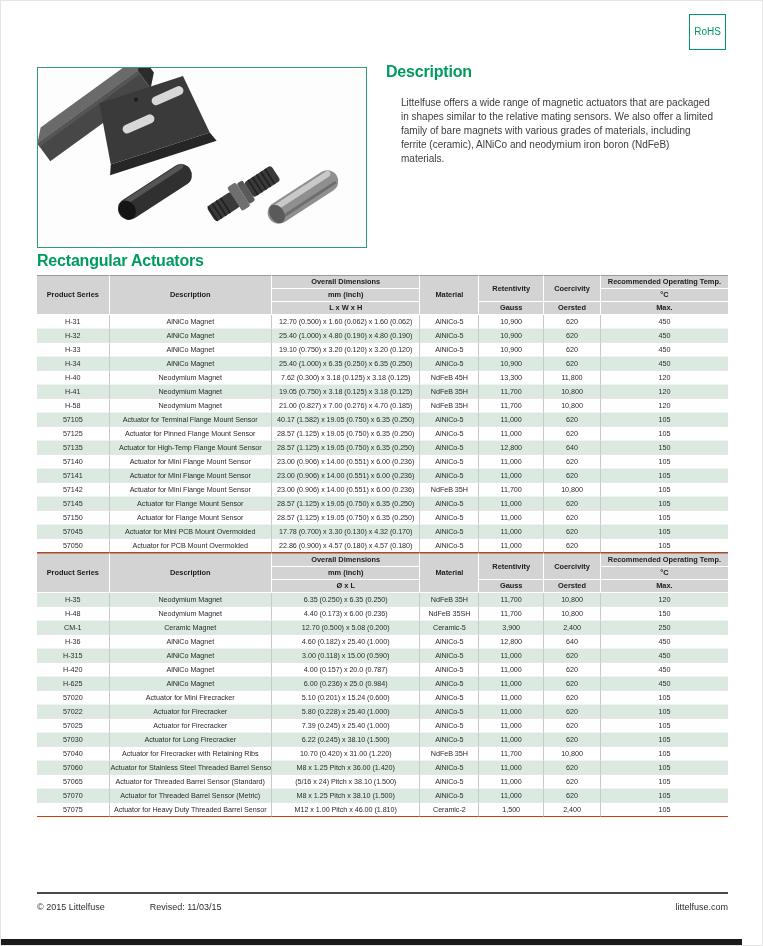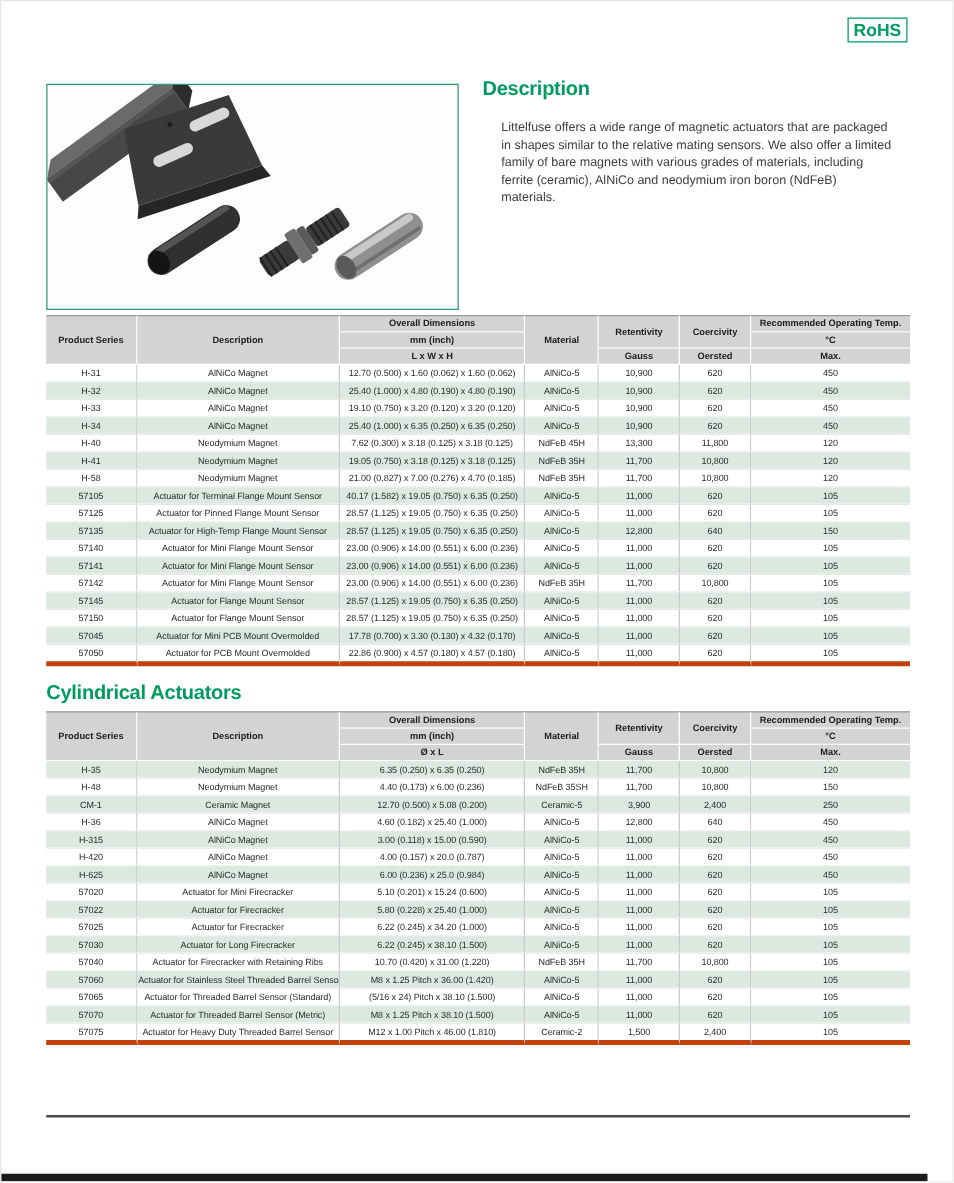--- a/index.html
+++ b/index.html
@@ -4,21 +4,21 @@
 <style>
   html,body { margin:0; padding:0; background:#ffffff; }
   .page {
     position:relative; width:763px; height:946px; background:#ffffff;
     font-family:"Liberation Sans", sans-serif; overflow:hidden;
     border:1px solid #e6e6e6; box-sizing:border-box;
   }
   .rohs {
     position:absolute; top:13px; right:36px;
     border:1px solid #009B5E; color:#009B5E; background:#fff;
-    font-size:14px; font-weight:bold; padding:2px 4px; line-height:1;
+    font-size:10px; font-weight:normal; padding:12px 4px; line-height:1;
   }
   .photo-box {
     position:absolute; left:36px; top:66px; width:330px; height:181px;
     border:1px solid #2f9e6d; background:#fdfdfd; box-sizing:border-box;
   }
   .desc-block { position:absolute; left:385px; top:62px; width:344px; }
   .h-green { color:#009B5E; font-size:16px; font-weight:bold; margin:0 0 7px 0; letter-spacing:-0.2px; }
   .body-text { margin:15px; font-size:10px; line-height:1.4; color:#3d3d3d; }
 
   .main { position:absolute; left:36px; top:251px; width:691px; }
@@ -37,21 +37,21 @@
   thead th:last-child { border-right:none; }
   tbody td {
     font-size:7.2px; letter-spacing:-0.05px; color:#2b2b2b; text-align:center;
     line-height:13px; padding:0 1px; white-space:nowrap; overflow:hidden;
     border-right:1px solid #c9c9c9; border-top:1px solid #e6e6e6;
     background:#ffffff;
   }
   tbody td:last-child { border-right:none; }
   tbody tr:first-child td { border-top:none; }
   tbody tr.alt td { background:#dbe9e1; border-top-color:#eef5f1; }
-  tbody tr:last-child td { border-bottom:4px solid #c2410c;margin-top:24px; }
+  tbody tr:last-child td { border-bottom:1px solid #c2410c;margin-top:24px; }
 
   .footer-rule { position:absolute; left:36px; top:891px; width:691px; height:2px; background:#4a4a4a; }
   .footer { position:absolute; left:36px; top:901px; width:691px; font-size:9px; color:#2e2e2e; }
   .footer-line1 { display:flex; align-items:baseline; }
   .footer-revised { margin-left:45px; }
   .footer-site { margin-left:auto; }
   .footer-line2 { margin-top:3px; }
   .bottom-bar { position:absolute; left:0; bottom:0; width:741px; height:6px; background:#1b1b1b; }
 
   .col-ps   { width:10.5%; }
@@ -118,20 +118,21 @@
     </svg>
   </div>
 
   <div class="desc-block">
     <h2 class="h-green">Description</h2>
     <p class="body-text">Littelfuse offers a wide range of magnetic actuators that are packaged in shapes similar to the relative mating sensors. We also offer a limited family of bare magnets with various grades of materials, including ferrite (ceramic), AlNiCo and neodymium iron boron (NdFeB) materials.</p>
   </div>
 
   <div class="main">
 
+    <h2 class="h-green section-title">Rectangular Actuators</h2>
     <table>
       <colgroup>
         <col class="col-ps">
           <col class="col-desc">
           <col class="col-dims">
           <col class="col-mat">
         <col class="col-ret">
           <col class="col-coer">
           <col class="col-temp">
       </colgroup>
@@ -306,21 +307,20 @@
             <td>Actuator for PCB Mount Overmolded</td>
             <td>22.86 (0.900) x 4.57 (0.180) x 4.57 (0.180)</td>
             <td>AlNiCo-5</td>
             <td>11,000</td>
             <td>620</td>
             <td>105</td>
           </tr>
         </tbody>
     </table>
 
-    <h2 class="h-green section-title section-gap">Cylindrical Actuators</h2>
     <table>
       <colgroup>
         <col class="col-ps">
           <col class="col-desc">
           <col class="col-dims">
           <col class="col-mat">
         <col class="col-ret">
           <col class="col-coer">
           <col class="col-temp">
       </colgroup>
@@ -423,21 +423,21 @@
             <td>Actuator for Firecracker</td>
             <td>5.80 (0.228) x 25.40 (1.000)</td>
             <td>AlNiCo-5</td>
             <td>11,000</td>
             <td>620</td>
             <td>105</td>
           </tr>
           <tr>
             <td>57025</td>
             <td>Actuator for Firecracker</td>
-            <td>6.22 (0.245) x 34.20 (1.000)</td>
+            <td>7.39 (0.245) x 25.40 (1.000)</td>
             <td>AlNiCo-5</td>
             <td>11,000</td>
             <td>620</td>
             <td>105</td>
           </tr>
           <tr class="alt">
             <td>57030</td>
             <td>Actuator for Long Firecracker</td>
             <td>6.22 (0.245) x 38.10 (1.500)</td>
             <td>AlNiCo-5</td>
@@ -490,16 +490,21 @@
             <td>2,400</td>
             <td>105</td>
           </tr>
         </tbody>
     </table>
 
   </div>
 
   <div class="footer-rule"></div>
   <div class="footer">
+    <div class="footer-line1">
+      <span>© 2015 Littelfuse</span>
+      <span class="footer-revised">Revised: 11/03/15</span>
+      <span class="footer-site">littelfuse.com</span>
+    </div>
   </div>
   <div class="bottom-bar"></div>
 
 </div>
 
 </body></html>

